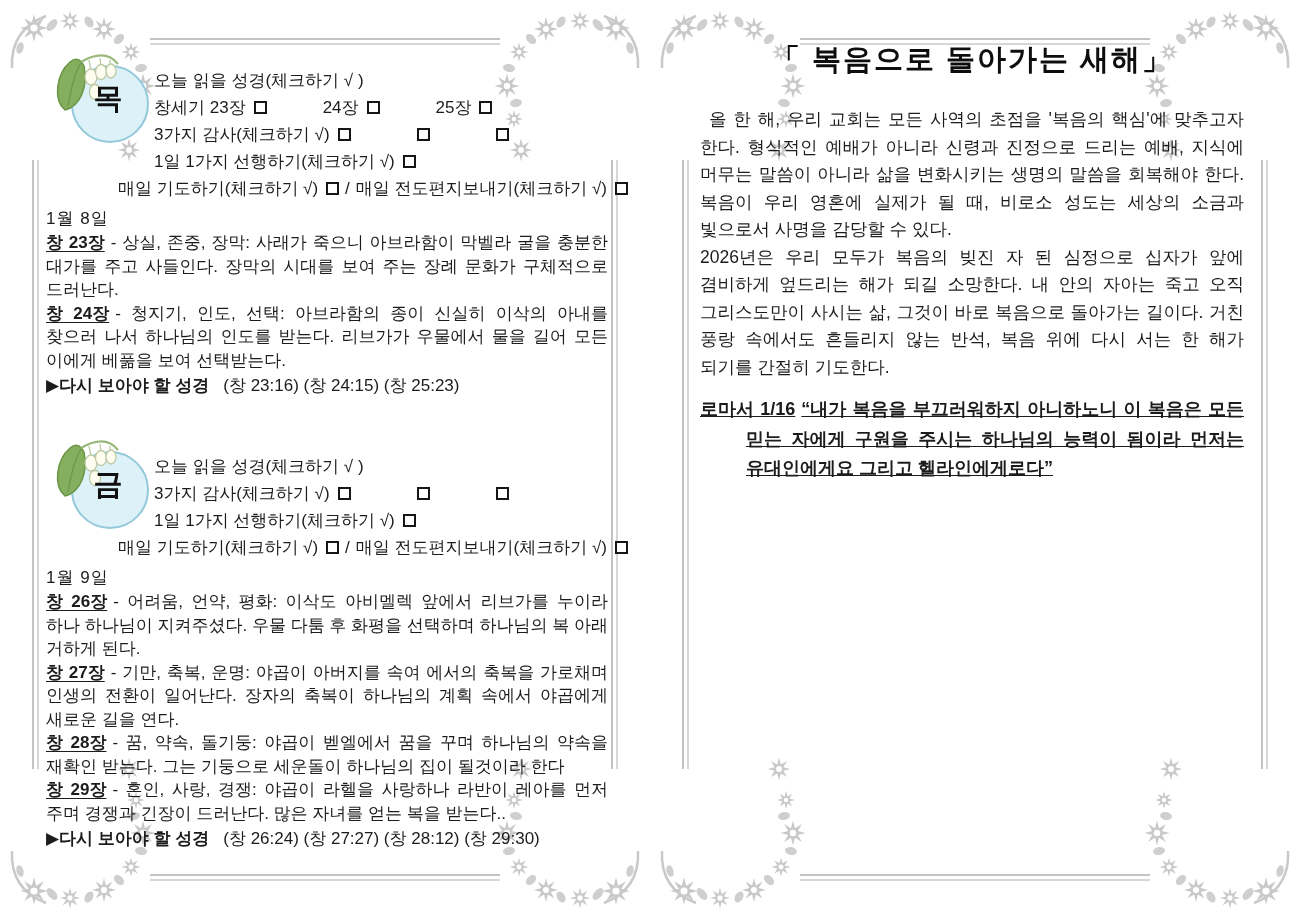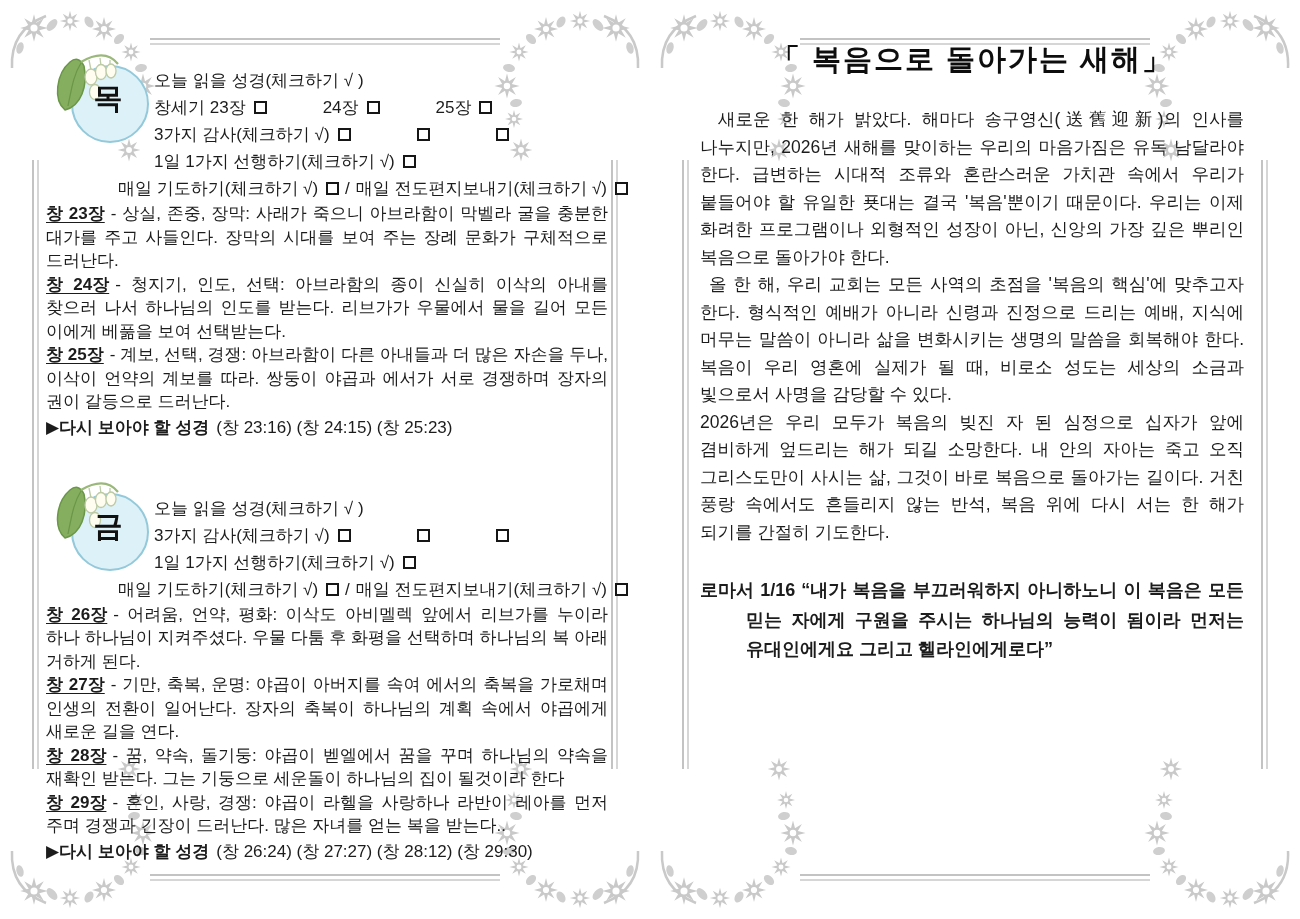--- a/index.html
+++ b/index.html
@@ -39,32 +39,32 @@
          vertical-align:-1px; margin-left:8px; background:#fff; }
   .box.sp { margin-left:66px; }
   .daily { margin-left:-36px; }
   .daily .sep { margin:0 6px; }
   .date-label { margin-top:4px; height:25px; line-height:25px; letter-spacing:1px; }
   .entry { line-height:23.5px; text-align:justify; word-break:keep-all; }
   .entry .ref { font-weight:bold; text-decoration:underline; text-underline-offset:3px; }
   .entry .etext { margin-left:6px; }
   .review { line-height:25px; margin-top:1px; }
   .review .rlabel { font-weight:bold;text-align:right; }
-  .review .rrefs { margin-left:7px; }
+  .review .rrefs { margin-left:14px; }
   .day-block.second { margin-top:32px; }
 
   
   .content-right { position:absolute; top:40px; left:50px; right:56px; font-size:17.5px; }
   .article-title { text-align:center; font-size:29px; font-weight:bold; letter-spacing:2px;
                    color:#0d0d0d; margin-bottom:26px; white-space:nowrap; }
   .para { line-height:27.5px; text-align:justify; word-break:keep-all; }
   .para.ind1 { text-indent:18px; }
   .para.ind2 { text-indent:9px; }
-  .verse { margin-top:30px; font-weight:bold; font-size:18px; line-height:29.5px;
-           padding-left:46px; text-indent:-46px; text-align:justify; word-break:keep-all; }
+  .verse { margin-top:14px; font-weight:bold; font-size:18px; line-height:29.5px;
+           padding-left:46px; text-indent:-46px; text-align:justify; word-break:keep-all;text-decoration:underline; }
   .verse .vtext { margin-left:6px; }
 </style>
 </head>
 <body>
 
 <svg width="0" height="0" style="position:absolute" aria-hidden="true">
   <defs>
     <g id="orn-star">
       <polygon fill="#c9c9c9" points="12,0 4.62,1.91 8.49,8.49 1.91,4.62 0,12 -1.91,4.62 -8.49,8.49 -4.62,1.91 -12,0 -4.62,-1.91 -8.49,-8.49 -1.91,-4.62 0,-12 1.91,-4.62 8.49,-8.49 4.62,-1.91"></polygon>
       <circle r="3.1" fill="#ffffff"></circle>
@@ -146,23 +146,23 @@
               <span>3가지 감사(체크하기 √)</span><span class="box"></span><span class="box sp"></span><span class="box sp"></span>
             </div>
             <div class="check-line">
               <span>1일 1가지 선행하기(체크하기 √)</span><span class="box"></span>
             </div>
             <div class="check-line daily">
               <span>매일 기도하기(체크하기 √)</span><span class="box"></span><span class="sep">/</span><span>매일 전도편지보내기(체크하기 √)</span><span class="box"></span>
             </div>
           </div>
         </div>
+        <div class="date-label">1월 8일</div>
         <p class="entry"><span class="ref">창 23장</span><span class="etext">- 상실, 존중, 장막: 사래가 죽으니 아브라함이 막벨라 굴을 충분한 대가를 주고 사들인다. 장막의 시대를 보여 주는 장례 문화가 구체적으로 드러난다.</span></p>
         <p class="entry"><span class="ref">창 24장</span><span class="etext">- 청지기, 인도, 선택: 아브라함의 종이 신실히 이삭의 아내를 찾으러 나서 하나님의 인도를 받는다. 리브가가 우물에서 물을 길어 모든 이에게 베풂을 보여 선택받는다.</span></p>
-        <p class="entry"><span class="ref">창 25장</span><span class="etext">- 계보, 선택, 경쟁: 아브라함이 다른 아내들과 더 많은 자손을 두나, 이삭이 언약의 계보를 따라. 쌍둥이 야곱과 에서가 서로 경쟁하며 장자의 권이 갈등으로 드러난다.</span></p>
         <p class="review"><span class="rlabel">▶다시 보아야 할 성경</span><span class="rrefs">(창 23:16) (창 24:15) (창 25:23)</span></p>
       </section>
 
       <section class="day-block second">
         <div class="check-head">
           <div class="badge">
             <svg width="106" height="104" viewBox="0 0 106 104">
                 <use href="#lily-badge"></use>
               </svg>
             <span class="day-char">금</span>
@@ -173,20 +173,21 @@
               <span>3가지 감사(체크하기 √)</span><span class="box"></span><span class="box sp"></span><span class="box sp"></span>
             </div>
             <div class="check-line">
               <span>1일 1가지 선행하기(체크하기 √)</span><span class="box"></span>
             </div>
             <div class="check-line daily">
               <span>매일 기도하기(체크하기 √)</span><span class="box"></span><span class="sep">/</span><span>매일 전도편지보내기(체크하기 √)</span><span class="box"></span>
             </div>
           </div>
         </div>
+        <div class="date-label">1월 9일</div>
         <p class="entry"><span class="ref">창 26장</span><span class="etext">- 어려움, 언약, 평화: 이삭도 아비멜렉 앞에서 리브가를 누이라 하나 하나님이 지켜주셨다. 우물 다툼 후 화평을 선택하며 하나님의 복 아래 거하게 된다.</span></p>
         <p class="entry"><span class="ref">창 27장</span><span class="etext">- 기만, 축복, 운명: 야곱이 아버지를 속여 에서의 축복을 가로채며 인생의 전환이 일어난다. 장자의 축복이 하나님의 계획 속에서 야곱에게 새로운 길을 연다.</span></p>
         <p class="entry"><span class="ref">창 28장</span><span class="etext">- 꿈, 약속, 돌기둥: 야곱이 벧엘에서 꿈을 꾸며 하나님의 약속을 재확인 받는다. 그는 기둥으로 세운돌이 하나님의 집이 될것이라 한다</span></p>
         <p class="entry"><span class="ref">창 29장</span><span class="etext">- 혼인, 사랑, 경쟁: 야곱이 라헬을 사랑하나 라반이 레아를 먼저 주며 경쟁과 긴장이 드러난다. 많은 자녀를 얻는 복을 받는다..</span></p>
         <p class="review"><span class="rlabel">▶다시 보아야 할 성경</span><span class="rrefs">(창 26:24) (창 27:27) (창 28:12) (창 29:30)</span></p>
       </section>
 
     </div>
   </div>
 
@@ -203,21 +204,20 @@
     <svg class="corner br" viewBox="0 0 160 160">
         <use href="#corner-orn"></use>
       </svg>
     <div class="hline top"></div>
     <div class="hline bottom"></div>
     <div class="vline left"></div>
     <div class="vline right"></div>
 
     <div class="content-right">
       <h1 class="article-title">「 복음으로 돌아가는 새해」</h1>
-      <p class="para ind1">새로운 한 해가 밝았다. 해마다 송구영신(送舊迎新)의 인사를 나누지만, 2026년 새해를 맞이하는 우리의 마음가짐은 유독 남달라야 한다. 급변하는 시대적 조류와 혼란스러운 가치관 속에서 우리가 붙들어야 할 유일한 푯대는 결국 '복음'뿐이기 때문이다. 우리는 이제 화려한 프로그램이나 외형적인 성장이 아닌, 신앙의 가장 깊은 뿌리인 복음으로 돌아가야 한다.</p>
       <p class="para ind2">올 한 해, 우리 교회는 모든 사역의 초점을 '복음의 핵심'에 맞추고자 한다. 형식적인 예배가 아니라 신령과 진정으로 드리는 예배, 지식에 머무는 말씀이 아니라 삶을 변화시키는 생명의 말씀을 회복해야 한다. 복음이 우리 영혼에 실제가 될 때, 비로소 성도는 세상의 소금과 빛으로서 사명을 감당할 수 있다.</p>
       <p class="para">2026년은 우리 모두가 복음의 빚진 자 된 심정으로 십자가 앞에 겸비하게 엎드리는 해가 되길 소망한다. 내 안의 자아는 죽고 오직 그리스도만이 사시는 삶, 그것이 바로 복음으로 돌아가는 길이다. 거친 풍랑 속에서도 흔들리지 않는 반석, 복음 위에 다시 서는 한 해가 되기를 간절히 기도한다.</p>
       <div class="verse">
         <span class="vref">로마서 1/16</span><span class="vtext">“내가 복음을 부끄러워하지 아니하노니 이 복음은 모든 믿는 자에게 구원을 주시는 하나님의 능력이 됨이라 먼저는 유대인에게요 그리고 헬라인에게로다”</span>
       </div>
     </div>
   </div>
 
 </div>
 

